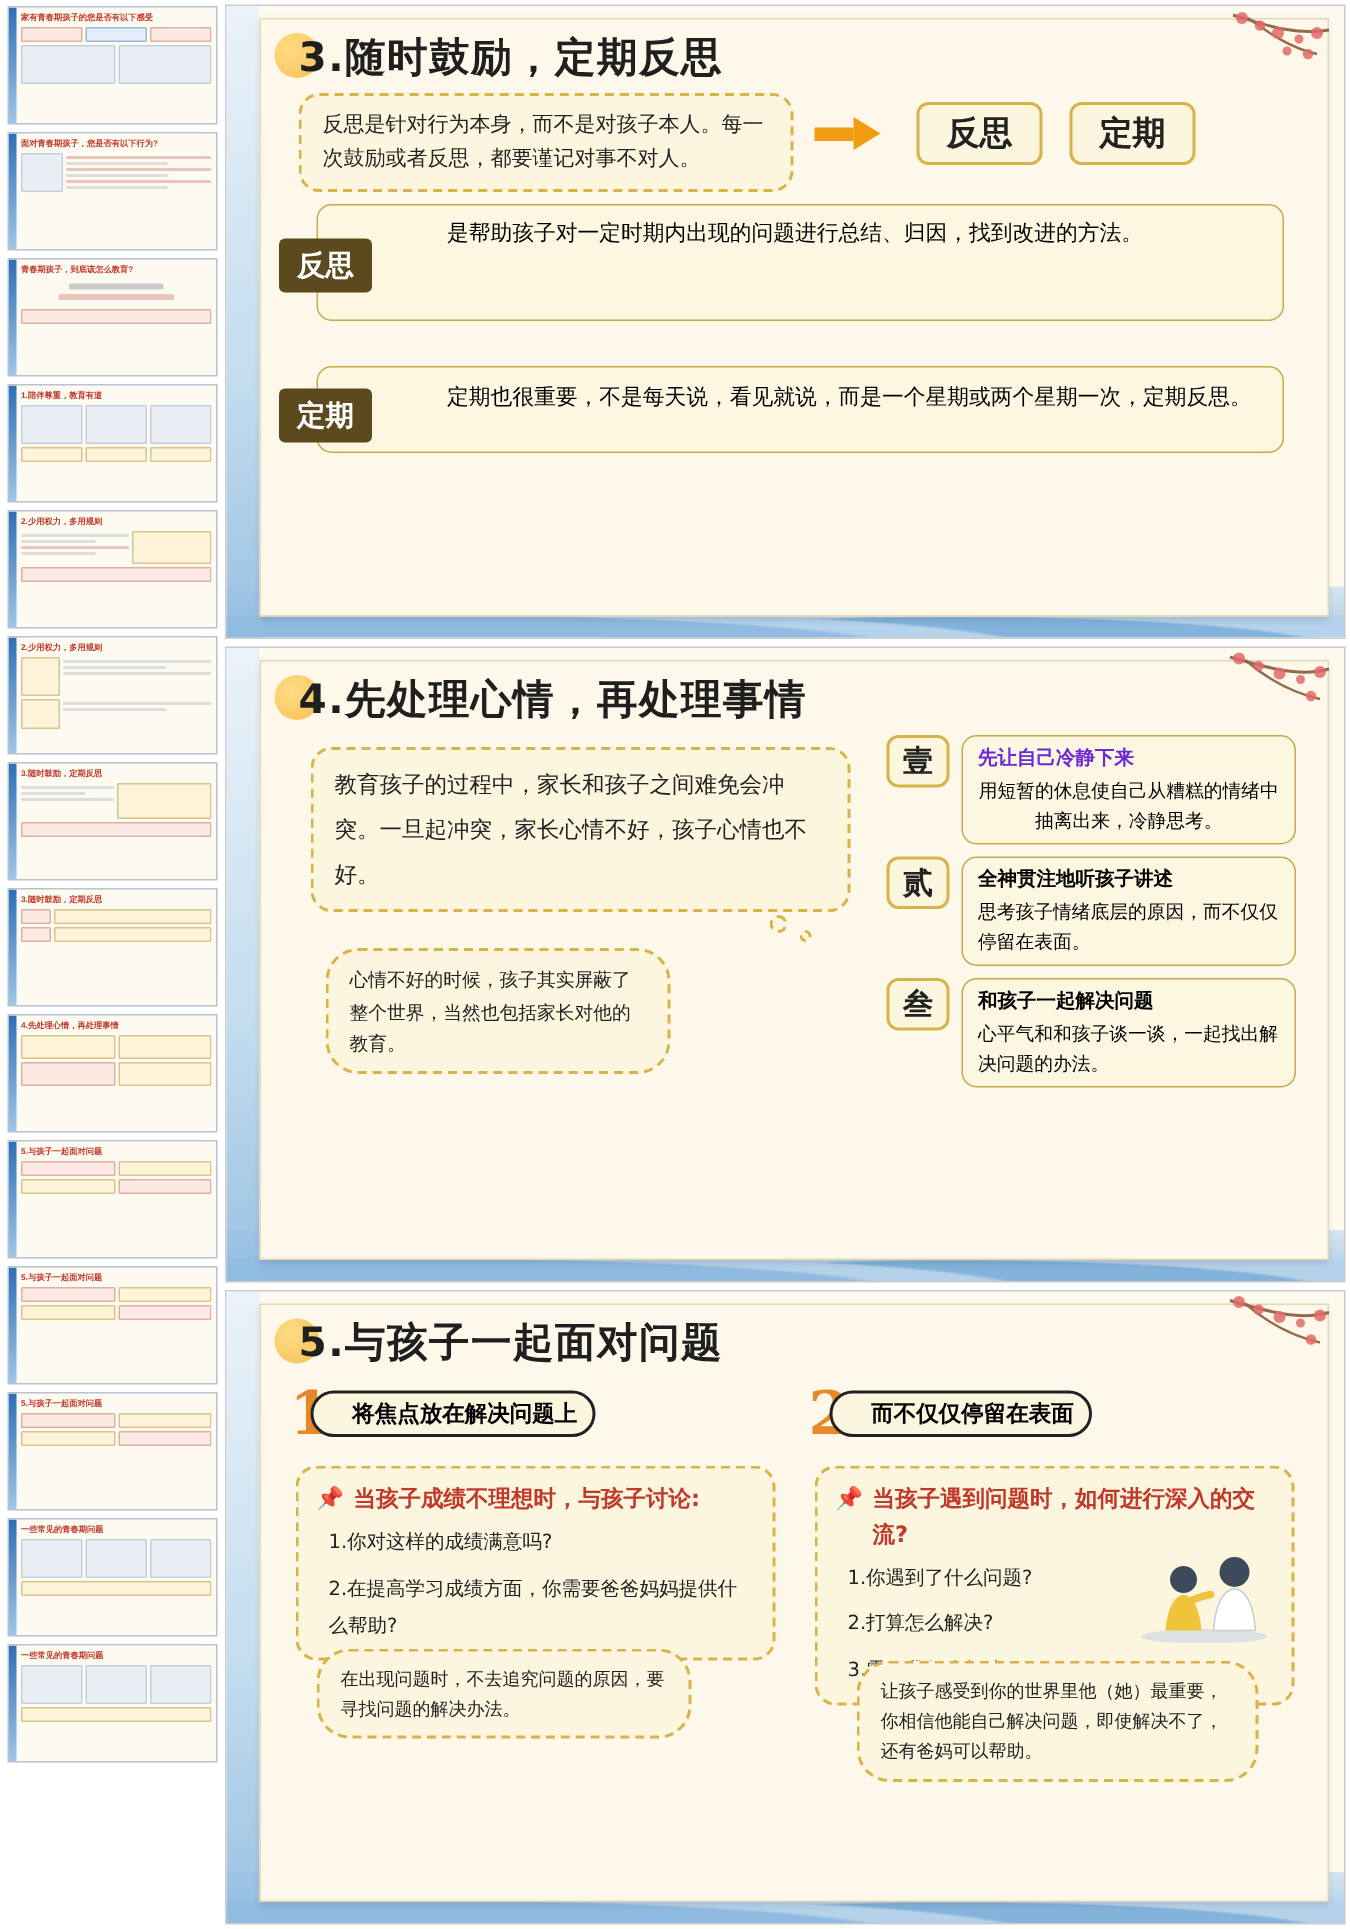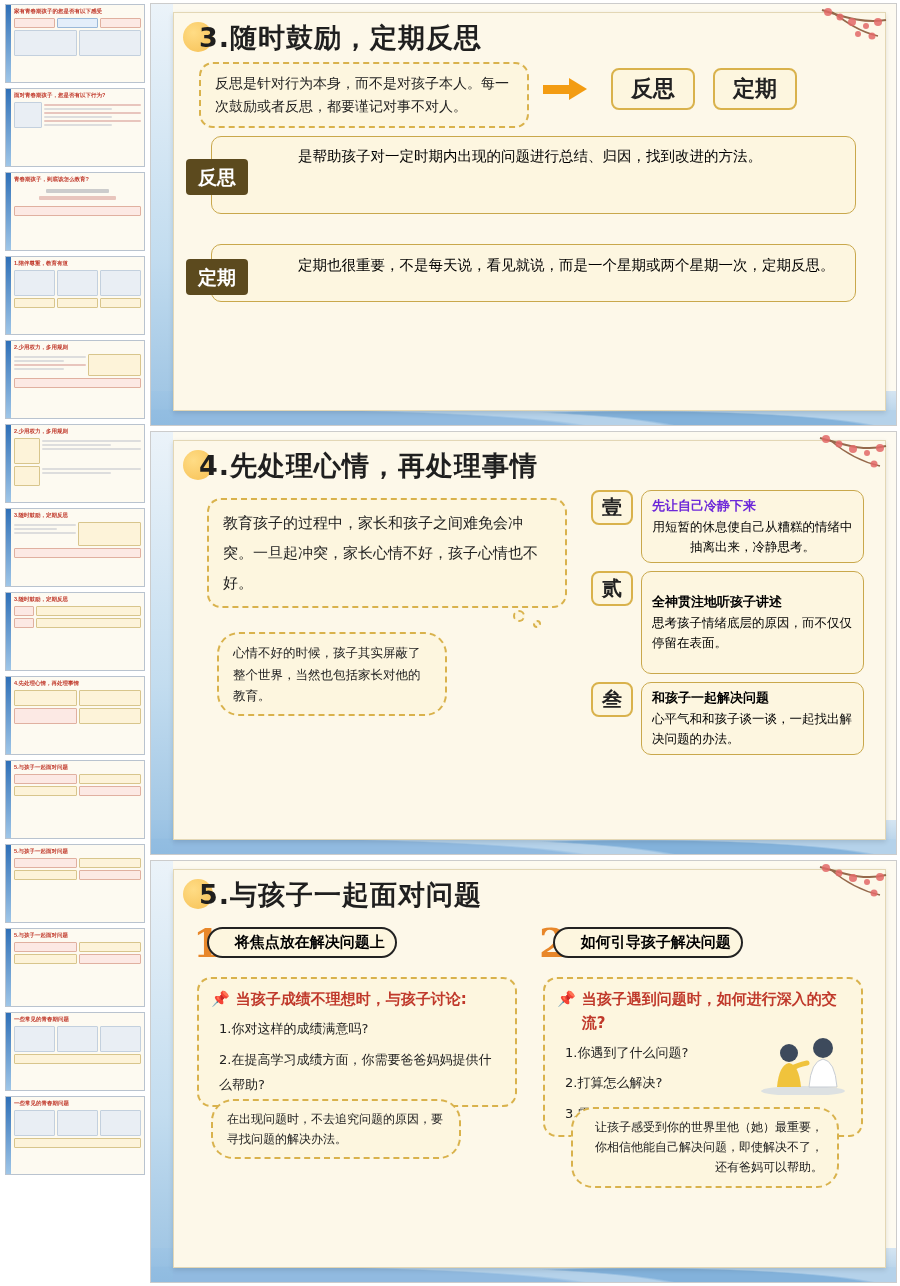--- a/index.html
+++ b/index.html
@@ -507,21 +507,21 @@
     <div style="position:absolute; left:440px; top:58px; right:32px;">
       <div style="display:flex; align-items:flex-start; gap:8px; margin-bottom:8px;">
         <div class="label-box" style="padding:2px 9px; font-size:20px;">壹</div>
         <div class="solid-box" style="flex:1; padding:5px 10px;">
           <div style="color:#6d28d9; font-weight:bold; font-size:13px;">先让自己冷静下来</div>
           <div style="font-size:12.5px; line-height:1.6;text-align:center;">用短暂的休息使自己从糟糕的情绪中抽离出来，冷静思考。</div>
         </div>
       </div>
       <div style="display:flex; align-items:flex-start; gap:8px; margin-bottom:8px;">
         <div class="label-box" style="padding:2px 9px; font-size:20px;">贰</div>
-        <div class="solid-box" style="flex:1; padding:20px 10px;">
+        <div class="solid-box" style="flex:1; padding:5px 10px;">
           <div style="font-weight:bold; font-size:13px;">全神贯注地听孩子讲述</div>
           <div style="font-size:12.5px; line-height:1.6;">思考孩子情绪底层的原因，而不仅仅停留在表面。</div>
         </div>
       </div>
       <div style="display:flex; align-items:flex-start; gap:8px;">
         <div class="label-box" style="padding:2px 9px; font-size:20px;">叁</div>
         <div class="solid-box" style="flex:1; padding:5px 10px;">
           <div style="font-weight:bold; font-size:13px;">和孩子一起解决问题</div>
           <div style="font-size:12.5px; line-height:1.6;">心平气和和孩子谈一谈，一起找出解决问题的办法。</div>
         </div>
@@ -548,21 +548,21 @@
     </svg>
 
     <div class="slide-title">5.与孩子一起面对问题</div>
 
     <div style="position:absolute; left:42px; top:62px; display:flex; align-items:center;">
       <div class="big-num">1</div>
       <div class="head-pill" style="margin-left:-14px;">将焦点放在解决问题上</div>
     </div>
     <div style="position:absolute; left:388px; top:62px; display:flex; align-items:center;">
       <div class="big-num">2</div>
-      <div class="head-pill" style="margin-left:-14px;">如何引导孩子解决问题</div>
+      <div class="head-pill" style="margin-left:-14px;">而不仅仅停留在表面</div>
     </div>
 
     <div style="position:absolute; left:46px; top:116px; width:320px;">
       <div class="dash-box" style="padding:8px 12px;">
         <div style="display:flex; gap:6px; align-items:flex-start;">
           <span class="pin">📌</span>
           <div class="qtitle">当孩子成绩不理想时，与孩子讨论:</div>
         </div>
         <div class="qlist">1.你对这样的成绩满意吗?</div>
         <div class="qlist">2.在提高学习成绩方面，你需要爸爸妈妈提供什么帮助?</div>
@@ -588,18 +588,18 @@
             <ellipse cx="46" cy="56" rx="42" ry="5" fill="#cfd8e3" opacity=".7"></ellipse>
             <circle cx="32" cy="18" r="9" fill="#3d4a5c"></circle>
             <path d="M20 52 q2-22 12-24 q10 2 12 24 z" fill="#f0c33c"></path>
             <circle cx="66" cy="13" r="10" fill="#3d4a5c"></circle>
             <path d="M52 52 q2-26 14-28 q12 2 14 28 z" fill="#ffffff" stroke="#c7ccd3"></path>
             <path d="M50 28 q-10 2 -16 6" stroke="#f0c33c" stroke-width="5" fill="none" stroke-linecap="round"></path>
           </svg>
         </div>
       </div>
     </div>
-    <div style="position:absolute; left:420px; top:246px; width:268px;text-align:right;">
+    <div style="position:absolute; left:420px; top:246px; width:268px;">
       <div class="bubble" style="font-size:12px;">让孩子感受到你的世界里他（她）最重要，你相信他能自己解决问题，即使解决不了，还有爸妈可以帮助。</div>
     </div>
   </div>
 
 </div>
 
 </body></html>

